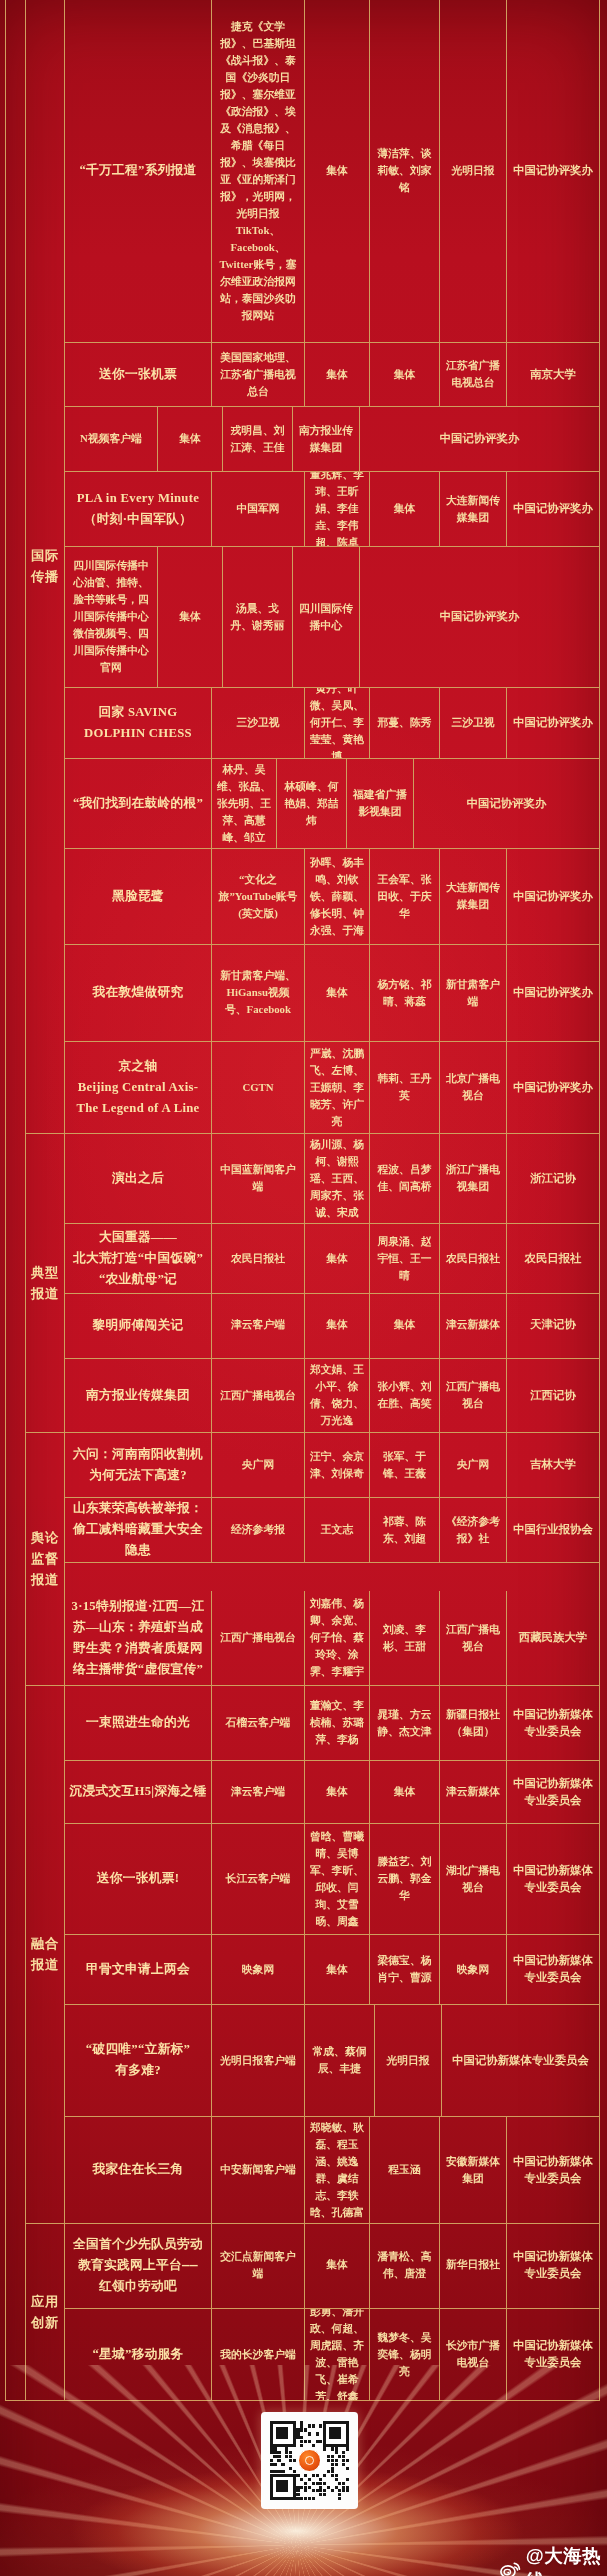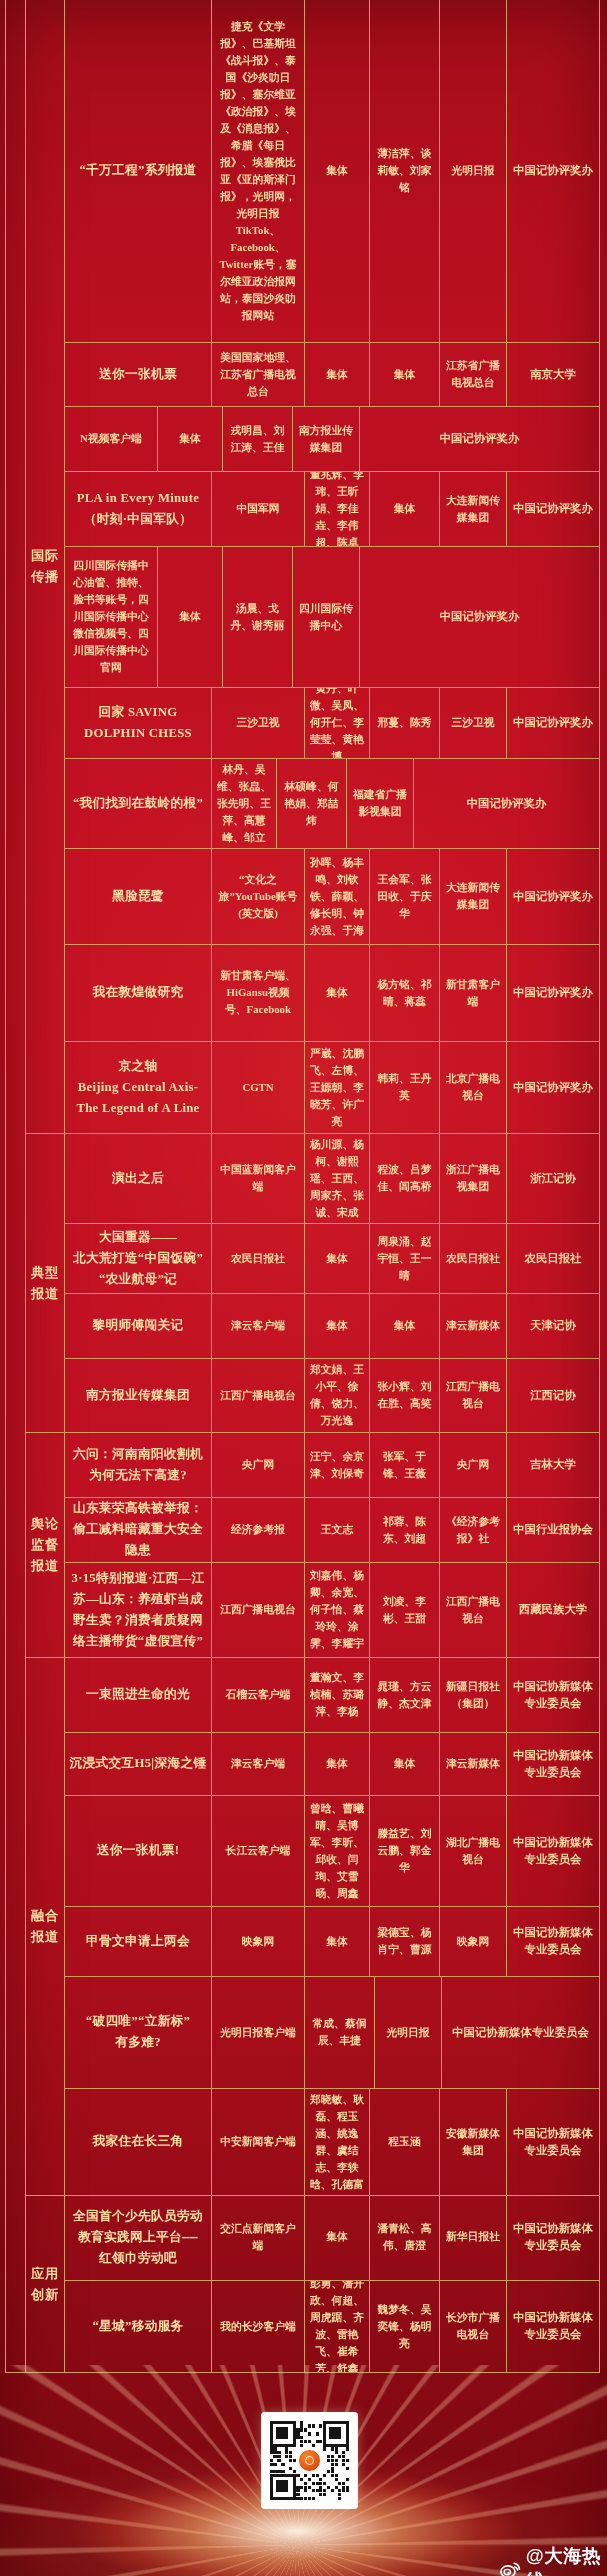--- a/index.html
+++ b/index.html
@@ -187,21 +187,21 @@
             <div class="row" style="height: 70px;">
               <div class="cell col-title">大国重器——
 北大荒打造“中国饭碗”
 “农业航母”记</div>
               <div class="cell col-platform">农民日报社</div>
               <div class="cell col-authors">集体</div>
               <div class="cell col-editors">周泉涌、赵宇恒、王一晴</div>
               <div class="cell col-publisher">农民日报社</div>
               <div class="cell col-submitter">农民日报社</div>
             </div>
-            <div class="row" style="height: 65px;">
+            <div class="row" style="height: 65px; font-family: Liberation Mono, monospace;">
               <div class="cell col-title">黎明师傅闯关记</div>
               <div class="cell col-platform">津云客户端</div>
               <div class="cell col-authors">集体</div>
               <div class="cell col-editors">集体</div>
               <div class="cell col-publisher">津云新媒体</div>
               <div class="cell col-submitter">天津记协</div>
             </div>
             <div class="row" style="height: 73px;">
               <div class="cell col-title">南方报业传媒集团</div>
               <div class="cell col-platform">江西广播电视台</div>
@@ -227,21 +227,21 @@
               <div class="cell col-submitter">吉林大学</div>
             </div>
             <div class="row" style="height: 65px;">
               <div class="cell col-title">山东莱荣高铁被举报：偷工减料暗藏重大安全隐患</div>
               <div class="cell col-platform">经济参考报</div>
               <div class="cell col-authors">王文志</div>
               <div class="cell col-editors">祁蓉、陈东、刘超</div>
               <div class="cell col-publisher">《经济参考报》社</div>
               <div class="cell col-submitter">中国行业报协会</div>
             </div>
-            <div class="row" style="height: 94px;">
+            <div class="row" style="height: 94px; margin-top: 28px;">
               <div class="cell col-title">3·15特别报道·江西—江苏—山东：养殖虾当成野生卖？消费者质疑网络主播带货“虚假宣传”</div>
               <div class="cell col-platform">江西广播电视台</div>
               <div class="cell col-authors">刘嘉伟、杨卿、余宽、何子怡、蔡玲玲、涂霁、李耀宇</div>
               <div class="cell col-editors">刘凌、李彬、王甜</div>
               <div class="cell col-publisher">江西广播电视台</div>
               <div class="cell col-submitter">西藏民族大学</div>
             </div>
           </div>
         </div>
         <div class="section">

